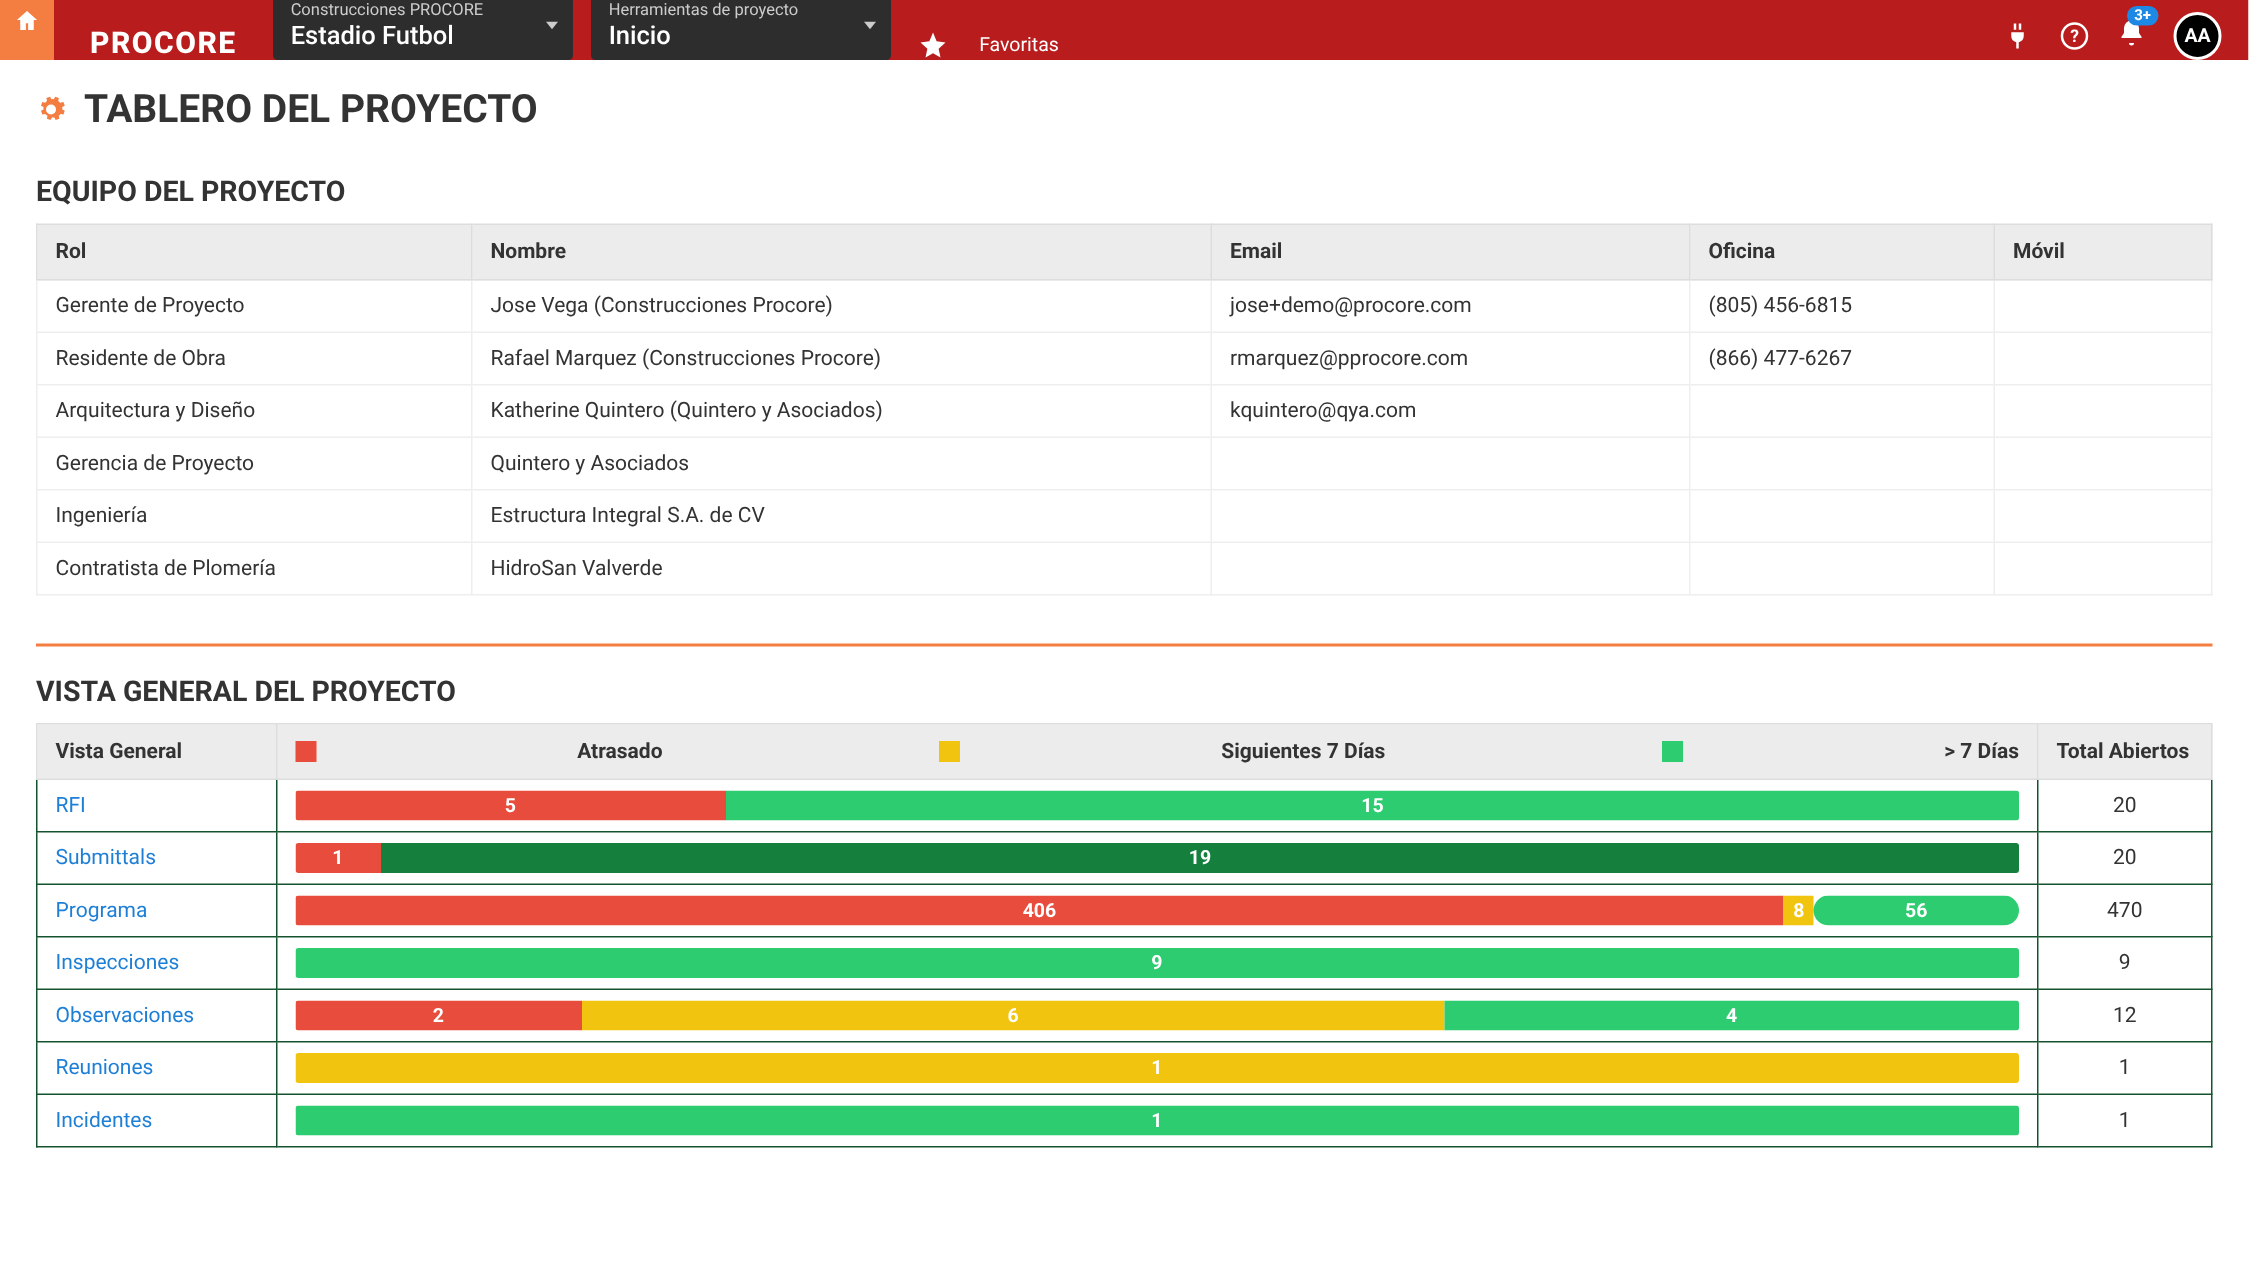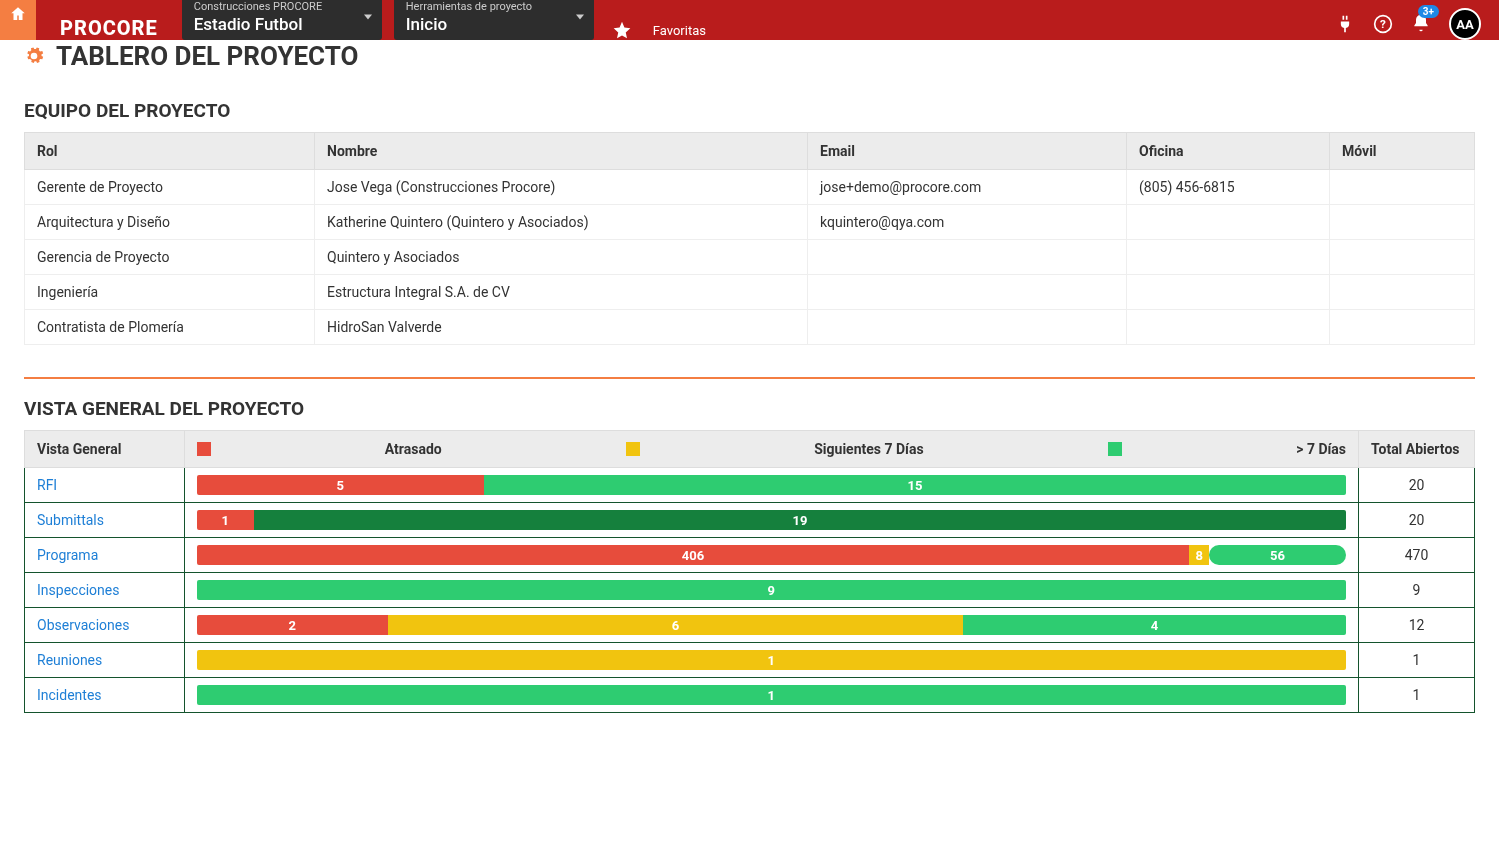--- a/index.html
+++ b/index.html
@@ -14,21 +14,21 @@
 .selector .caret{position:absolute;right:10px;top:50%;transform:translateY(-50%);width:0;height:0;border-left:4px solid transparent;border-right:4px solid transparent;border-top:5px solid #ccc}
 .fav-group{display:flex;align-items:center;gap:21px;margin-left:6px}
 .star-icon{fill:#fff;cursor:pointer}
 .fav-label{font-size:13px;color:#fff}
 .topbar-spacer{flex:1}
 .topbar-icons{display:flex;align-items:center;gap:18px;padding-right:18px}
 .tb-icon{width:20px;height:20px;fill:#fff;cursor:pointer}
 .bell-wrap{position:relative}
 .badge{position:absolute;top:-8px;right:-8px;background:#1e88e5;color:#fff;font-size:10px;border-radius:10px;padding:1px 5px;font-weight:700}
 .avatar{width:32px;height:32px;border-radius:50%;background:#000;color:#fff;display:flex;align-items:center;justify-content:center;font-weight:700;font-size:13px;border:2px solid #fff}
-.page{padding:1px 24px}
+.page{padding:18px 24px}
 .page-title-row{display:flex;align-items:center;gap:12px;margin-bottom:28px}
 .gear-small{fill:#f47e42;cursor:pointer}
 .page-title{font-size:26px;font-weight:700;color:#333}
 .section-title{font-size:19px;font-weight:700;margin:18px 0 10px;color:#333}
 table.tbl{width:100%;border-collapse:collapse;border:1px solid #ddd}
 table.tbl th{background:#ececec;text-align:left;padding:10px 12px;font-weight:700;border:1px solid #ddd;font-size:14px}
 table.tbl td{padding:9px 12px;border:1px solid #eee;font-size:14px}
 .divider{height:2px;background:#f47e42;margin:32px 0 10px}
 table.ov{width:100%;border-collapse:collapse;border:1px solid #ddd}
 table.ov th{background:#ececec;padding:10px 12px;font-weight:700;border:1px solid #ddd;font-size:14px}
@@ -111,20 +111,27 @@
       </thead>
     <tbody id="team-body">
         <tr>
           <td>Gerente de Proyecto</td>
           <td>Jose Vega (Construcciones Procore)</td>
           <td>jose+demo@procore.com</td>
           <td>(805) 456-6815</td>
           <td></td>
         </tr>
         <tr>
+          <td>Residente de Obra</td>
+          <td>Rafael Marquez (Construcciones Procore)</td>
+          <td>rmarquez@pprocore.com</td>
+          <td>(866) 477-6267</td>
+          <td></td>
+        </tr>
+        <tr>
           <td>Arquitectura y Diseño</td>
           <td>Katherine Quintero (Quintero y Asociados)</td>
           <td>kquintero@qya.com</td>
           <td></td>
           <td></td>
         </tr>
         <tr>
           <td>Gerencia de Proyecto</td>
           <td>Quintero y Asociados</td>
           <td></td>

